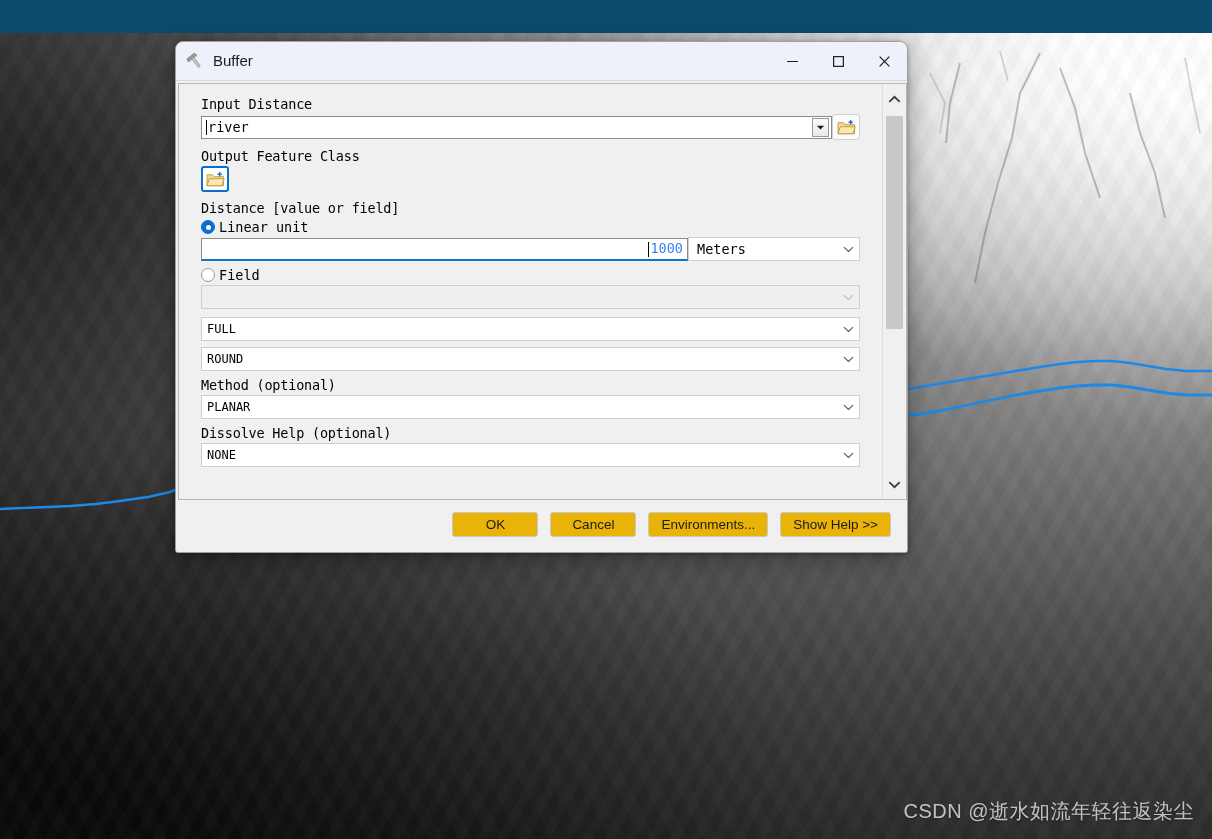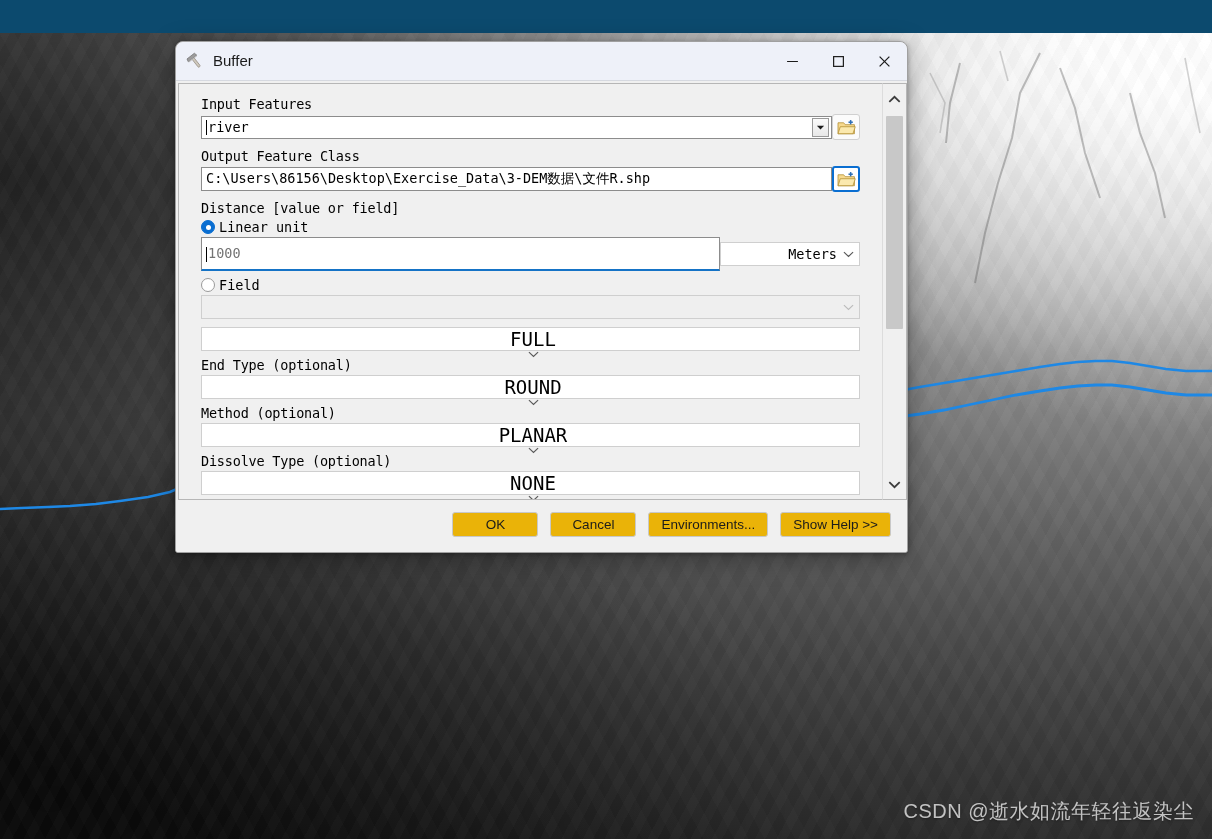--- a/index.html
+++ b/index.html
@@ -204,57 +204,55 @@
   .radio.checked::after {
     content: ""; width: 5px; height: 5px; border-radius: 50%; background: #fff;
   }
   .radio-label {
     font-family: "DejaVu Sans Mono", monospace;
     font-size: 13.5px; color: #000;
   }
 
   .linear-input {
     flex: 1 1 auto;
-    height: 34px;
+    height: 23px;
     background: #fff;
     border: 1px solid #8c8c8c;
     border-bottom: 2px solid #1573c6;
-    display: flex; align-items: center; justify-content: flex-start;
-    font-family: "DejaVu Sans Mono", monospace;
-    font-size: 13.5px; color: #737373;
+    display: flex; align-items: center; justify-content: flex-end;
+    font-family: "DejaVu Sans Mono", monospace;
+    font-size: 13.5px; color: #3b82f6;
     padding: 0 4px;
   }
   .unit-combo {
-    width: 140px; flex: 0 0 auto;
+    width: 172px; flex: 0 0 auto;
     height: 24px;
     background: #fff;
     border: 1px solid #cfcfcf;
     display: flex; align-items: center;
     font-family: "DejaVu Sans Mono", monospace;
     font-size: 13.5px; color: #000;
     padding-left: 8px;
-    text-align: right;
   }
   .disabled-combo {
     height: 24px;
     background: #efefef;
     border: 1px solid #cfcfcf;
     display: flex; align-items: center;
     color: #a0a0a0;
   }
   .flat-combo {
     height: 24px;
     background: #fff;
     border: 1px solid #cfcfcf;
     display: flex; align-items: center;
     font-family: "DejaVu Sans Mono", monospace;
-    font-size: 19px; color: #000;
+    font-size: 12px; color: #000;
     padding-left: 5px;
     margin-bottom: 6px;
-    flex-direction: column;
   }
 
   
   #button-bar {
     flex: 0 0 auto;
     height: 52px;
     background: #f0f0f0;
     display: flex; align-items: center; justify-content: flex-end;
     gap: 12px;
     padding: 0 16px 4px 0;
@@ -336,21 +334,21 @@
           <line x1="10.5" y1="1.5" x2="1.5" y2="10.5" stroke="currentColor" stroke-width="1.1"></line>
         </svg>
     </div>
   </div>
 
   <div id="dialog-body">
 
     <div id="param-panel">
       <div id="param-inner">
 
-        <div class="field-label">Input Features</div>
+        <div class="field-label">Input Distance</div>
         <div class="field-row">
           <div class="combo" style="flex:1 1 auto;">
             <span class="val caret-before">river</span>
             <span class="combo-arrow-classic">
               <svg width="9" height="7" viewBox="0 0 10 7">
                   <path d="M1,1.6 L5,5.6 L9,1.6 Z" fill="#1b1b1b"></path>
                 </svg>
             </span>
           </div>
           <div class="browse-btn">
@@ -360,23 +358,20 @@
               <g fill="#2e6fb5">
                   <rect x="13.6" y="1.1" width="1.6" height="4.6"></rect>
                   <rect x="12.1" y="2.6" width="4.6" height="1.6"></rect>
                 </g>
             </svg>
           </div>
         </div>
 
         <div class="field-label">Output Feature Class</div>
         <div class="field-row">
-          <div class="textbox" style="flex:1 1 auto;height:24px;">
-            <span class="val">C:\Users\86156\Desktop\Exercise_Data\3-DEM数据\文件R.shp</span>
-          </div>
           <div class="browse-btn focused">
             <svg width="19" height="17" viewBox="0 0 20 18">
               <path d="M1,4 L7,4 L8.6,6 L18.4,6 L18.4,15.6 L1,15.6 Z" fill="#f6d98e" stroke="#b08b2e" stroke-width=".8"></path>
               <path d="M3.4,8.2 L19.3,8.2 L16.8,15.6 L1,15.6 Z" fill="#fbe9ae" stroke="#b08b2e" stroke-width=".8"></path>
               <g fill="#2e6fb5">
                   <rect x="13.6" y="1.1" width="1.6" height="4.6"></rect>
                   <rect x="12.1" y="2.6" width="4.6" height="1.6"></rect>
                 </g>
             </svg>
           </div>
@@ -417,41 +412,40 @@
 
         <div class="flat-combo">
           <span style="flex:1 1 auto;">FULL</span>
           <span class="combo-arrow-flat">
             <svg width="11" height="8" viewBox="0 0 12 8">
                 <path d="M1,2 L6,6.6 L11,2" fill="none" stroke="currentColor" stroke-width="1.3"></path>
               </svg>
           </span>
         </div>
 
-        <div class="field-label">End Type (optional)</div>
         <div class="flat-combo">
           <span style="flex:1 1 auto;">ROUND</span>
           <span class="combo-arrow-flat">
             <svg width="11" height="8" viewBox="0 0 12 8">
                 <path d="M1,2 L6,6.6 L11,2" fill="none" stroke="currentColor" stroke-width="1.3"></path>
               </svg>
           </span>
         </div>
 
         <div class="field-label">Method (optional)</div>
         <div class="flat-combo">
           <span style="flex:1 1 auto;">PLANAR</span>
           <span class="combo-arrow-flat">
             <svg width="11" height="8" viewBox="0 0 12 8">
                 <path d="M1,2 L6,6.6 L11,2" fill="none" stroke="currentColor" stroke-width="1.3"></path>
               </svg>
           </span>
         </div>
 
-        <div class="field-label">Dissolve Type (optional)</div>
+        <div class="field-label">Dissolve Help (optional)</div>
         <div class="flat-combo">
           <span style="flex:1 1 auto;">NONE</span>
           <span class="combo-arrow-flat">
             <svg width="11" height="8" viewBox="0 0 12 8">
                 <path d="M1,2 L6,6.6 L11,2" fill="none" stroke="currentColor" stroke-width="1.3"></path>
               </svg>
           </span>
         </div>
 
       </div>

